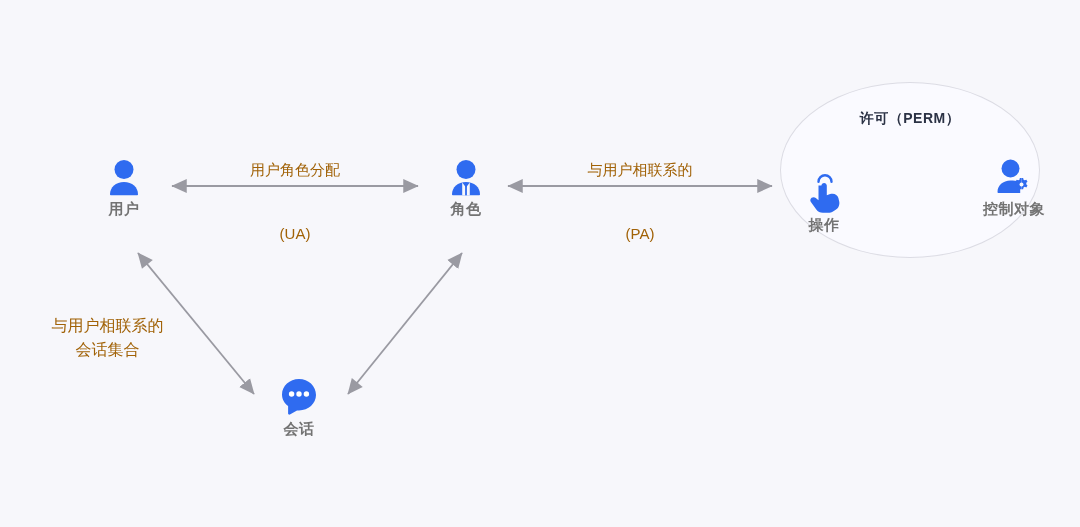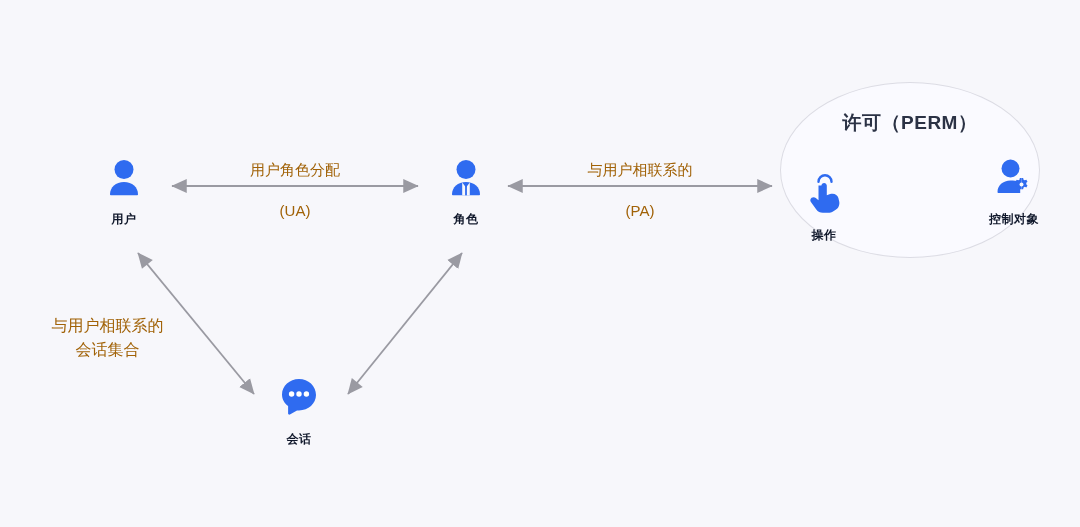--- a/index.html
+++ b/index.html
@@ -38,41 +38,42 @@
     margin-left: -60px;
     text-align: center;
   }
   .node .glyph {
     height: 46px;
     display: flex;
     align-items: flex-end;
     justify-content: center;
   }
   .node .node-label {
-    margin-top: 15px;
-    font-size: 12px;
+    margin-top: 3px;
+    font-size: 15px;
     font-weight: 700;
-    color: #0f172a;
+    color: #737373;
     letter-spacing: .5px;
     line-height: 1;
   }
 
   
   .edge-label {
     position: absolute;
     text-align: center;
     color: #a16207;
     line-height: 1.45;
     white-space: nowrap;
   }
   .edge-label .top {
     font-size: 15px;
   }
   .edge-label .bottom {
     font-size: 15px;
+    margin-top: 23px;
   }
   .edge-label.stacked {
     line-height: 1.5;
   }
 
   
   #perm-group {
     position: absolute;
     left: 780px;
     top: 82px;
@@ -85,21 +86,21 @@
     border: 1.2px solid #dcdce4;
     border-radius: 50%;
     background: #fafaff;
   }
   #perm-title {
     position: absolute;
     top: 28px;
     left: 0;
     width: 100%;
     text-align: center;
-    font-size: 19px;
+    font-size: 14px;
     font-weight: 700;
     color: #2b3245;
     letter-spacing: .5px;
   }
 </style>
 </head>
 <body>
 
 <div id="diagram-root">
 

